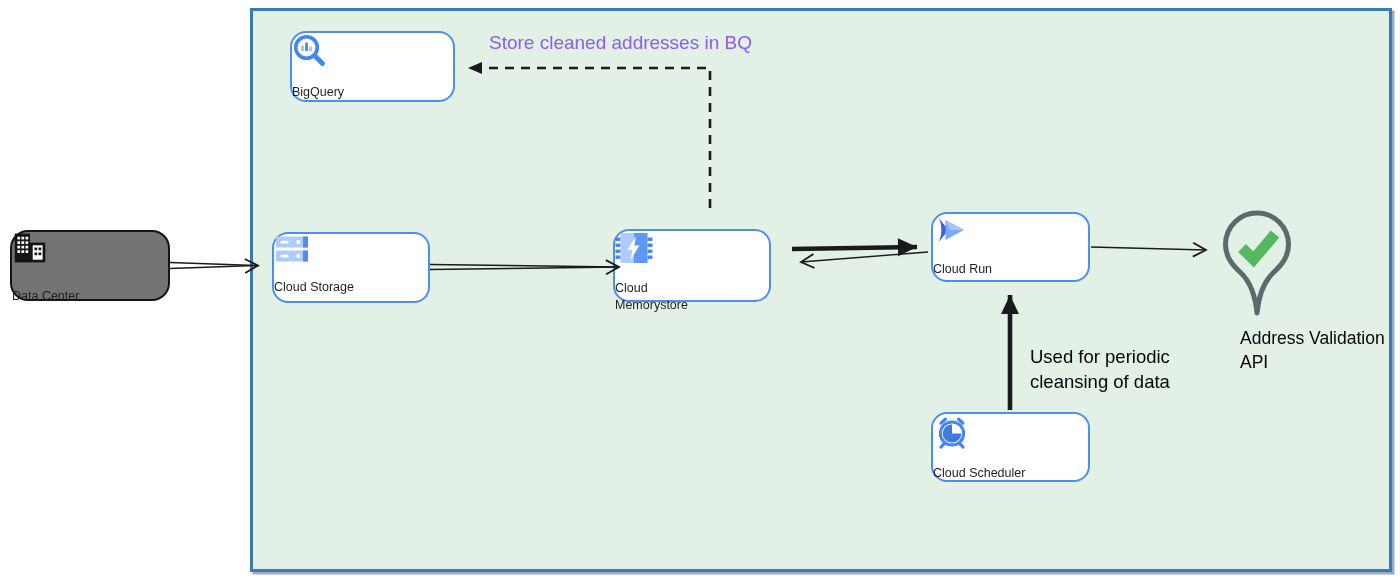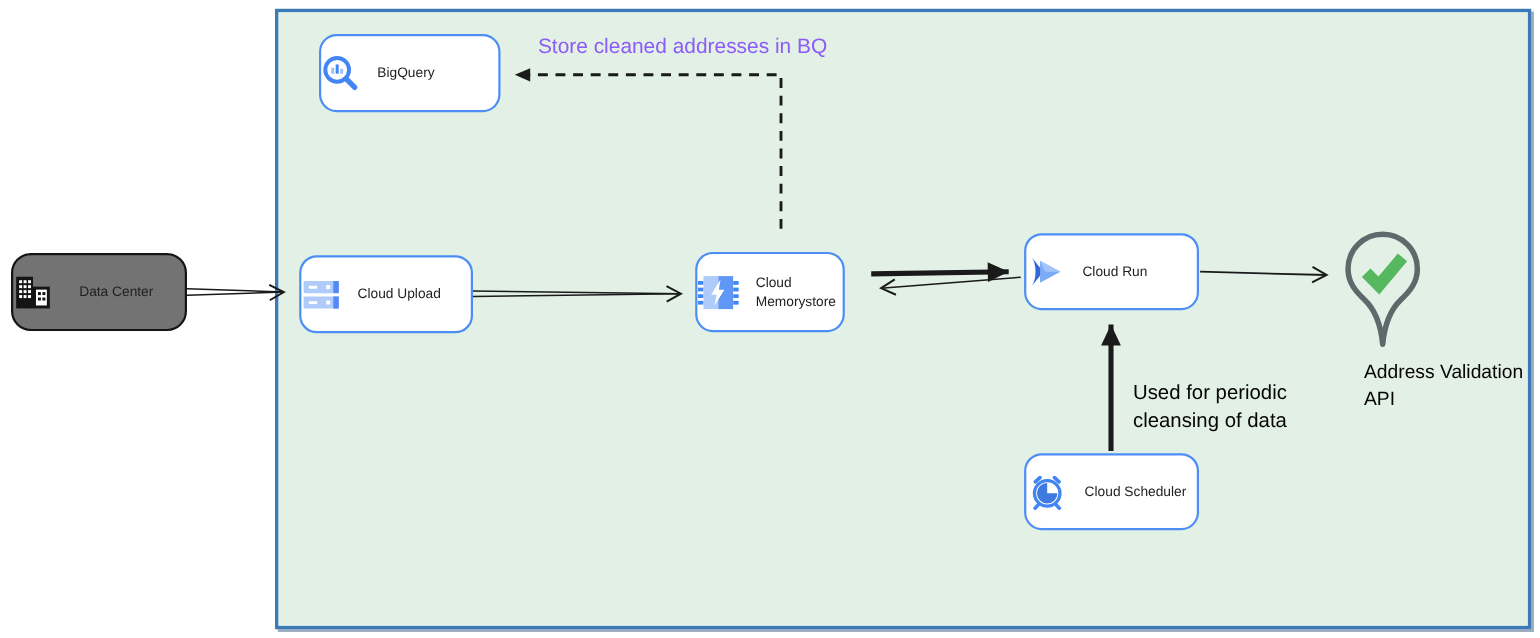--- a/index.html
+++ b/index.html
@@ -7,23 +7,23 @@
     position:relative; width:1400px; height:580px;
     font-family:"Liberation Sans", sans-serif; color:#1a1a1a;
     overflow:hidden; background:#ffffff;
   }
   .container-zone {
     position:absolute; left:250px; top:8px; width:1142px; height:564px;
     background:#e2f0e6; border:3px solid #3c79b7; box-sizing:border-box;
     box-shadow:2.5px 2.5px 0 0 rgba(31,71,118,0.45);
   }
   .node {
-    position:absolute; display:flex; align-items:center;
+    position:absolute; display:flex; align-items:flex-start;
     background:#ffffff; border:2.5px solid #4d8ef5; border-radius:16px;
-    box-sizing:border-box; gap:15px;
+    box-sizing:border-box; gap:15px;flex-direction:column;
   }
   .node .nlabel { font-size:12.5px; color:#1f1f1f; white-space:pre-line; line-height:1.35; }
   .node.dc { background:#737373; border:2.5px solid #141414; border-radius:18px;gap:24px; }
   .icon { display:flex; align-items:center; justify-content:center; flex:0 0 auto; }
   .note {
     position:absolute; font-size:18.5px; line-height:25px;
     white-space:pre-wrap; color:#050505;
   }
   .edge-label { position:absolute; font-size:19px; color:#8b5cf6; white-space:nowrap; }
   .pin-wrap { position:absolute; left:1221px; top:209px; width:72px; height:115px; }
@@ -90,24 +90,24 @@
           <rect x="22.5" y="6.2" width="3.6" height="3.6" fill="#ffffff"></rect>
         </g>
         <g>
           <rect x="2" y="16.5" width="32" height="11" rx="1" fill="#aecbfa"></rect>
           <rect x="29" y="16.5" width="5" height="11" fill="#5489f5"></rect>
           <rect x="6.5" y="20.8" width="8" height="2.6" rx="1" fill="#ffffff"></rect>
           <rect x="22.5" y="20.2" width="3.6" height="3.6" fill="#ffffff"></rect>
         </g>
       </svg>
     </span>
-    <span class="nlabel">Cloud Upload</span>
-  </div>
-
-  <div class="node" style="left:632px;top:229px;width:136px;height:73px">
+    <span class="nlabel">Cloud Storage</span>
+  </div>
+
+  <div class="node" style="left:613px;top:229px;width:158px;height:73px">
     <span class="icon">
       <svg width="38" height="34" viewBox="0 0 38 34">
         <g fill="#4285f4">
           <rect x="0.5" y="6.5" width="5" height="3.4"></rect>
             <rect x="0.5" y="12.5" width="5" height="3.4"></rect>
           <rect x="0.5" y="18.5" width="5" height="3.4"></rect>
             <rect x="0.5" y="24.5" width="5" height="3.4"></rect>
           <rect x="32.5" y="6.5" width="5" height="3.4"></rect>
             <rect x="32.5" y="12.5" width="5" height="3.4"></rect>
           <rect x="32.5" y="18.5" width="5" height="3.4"></rect>

